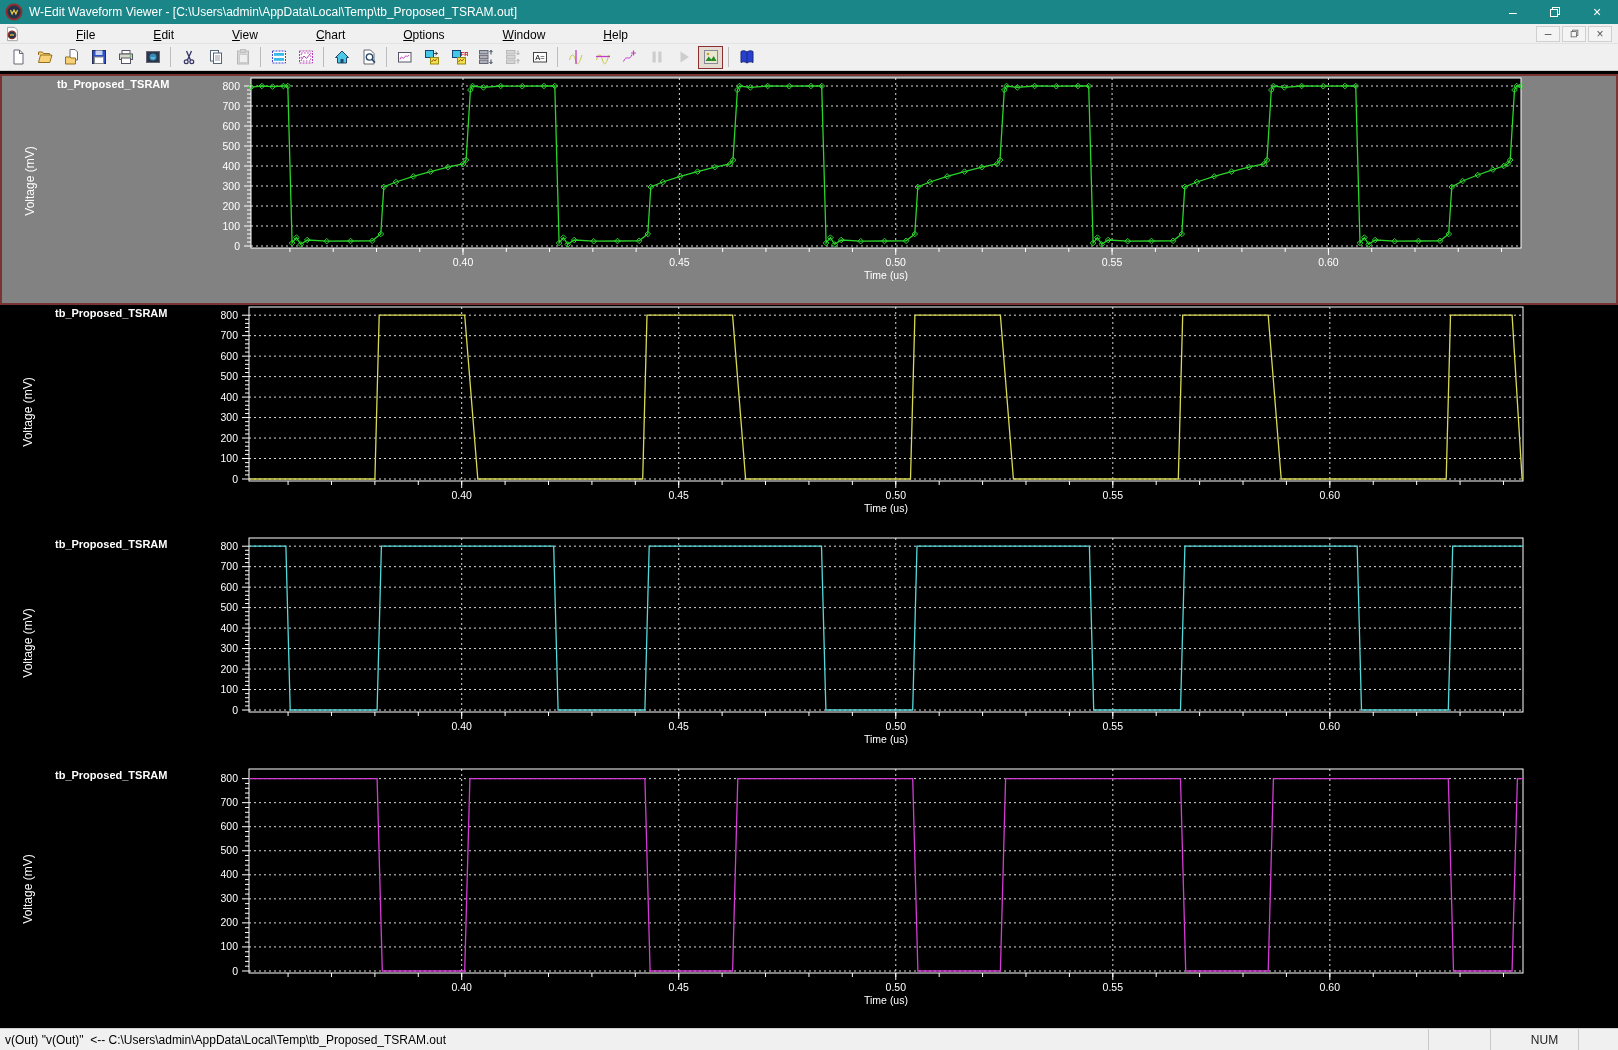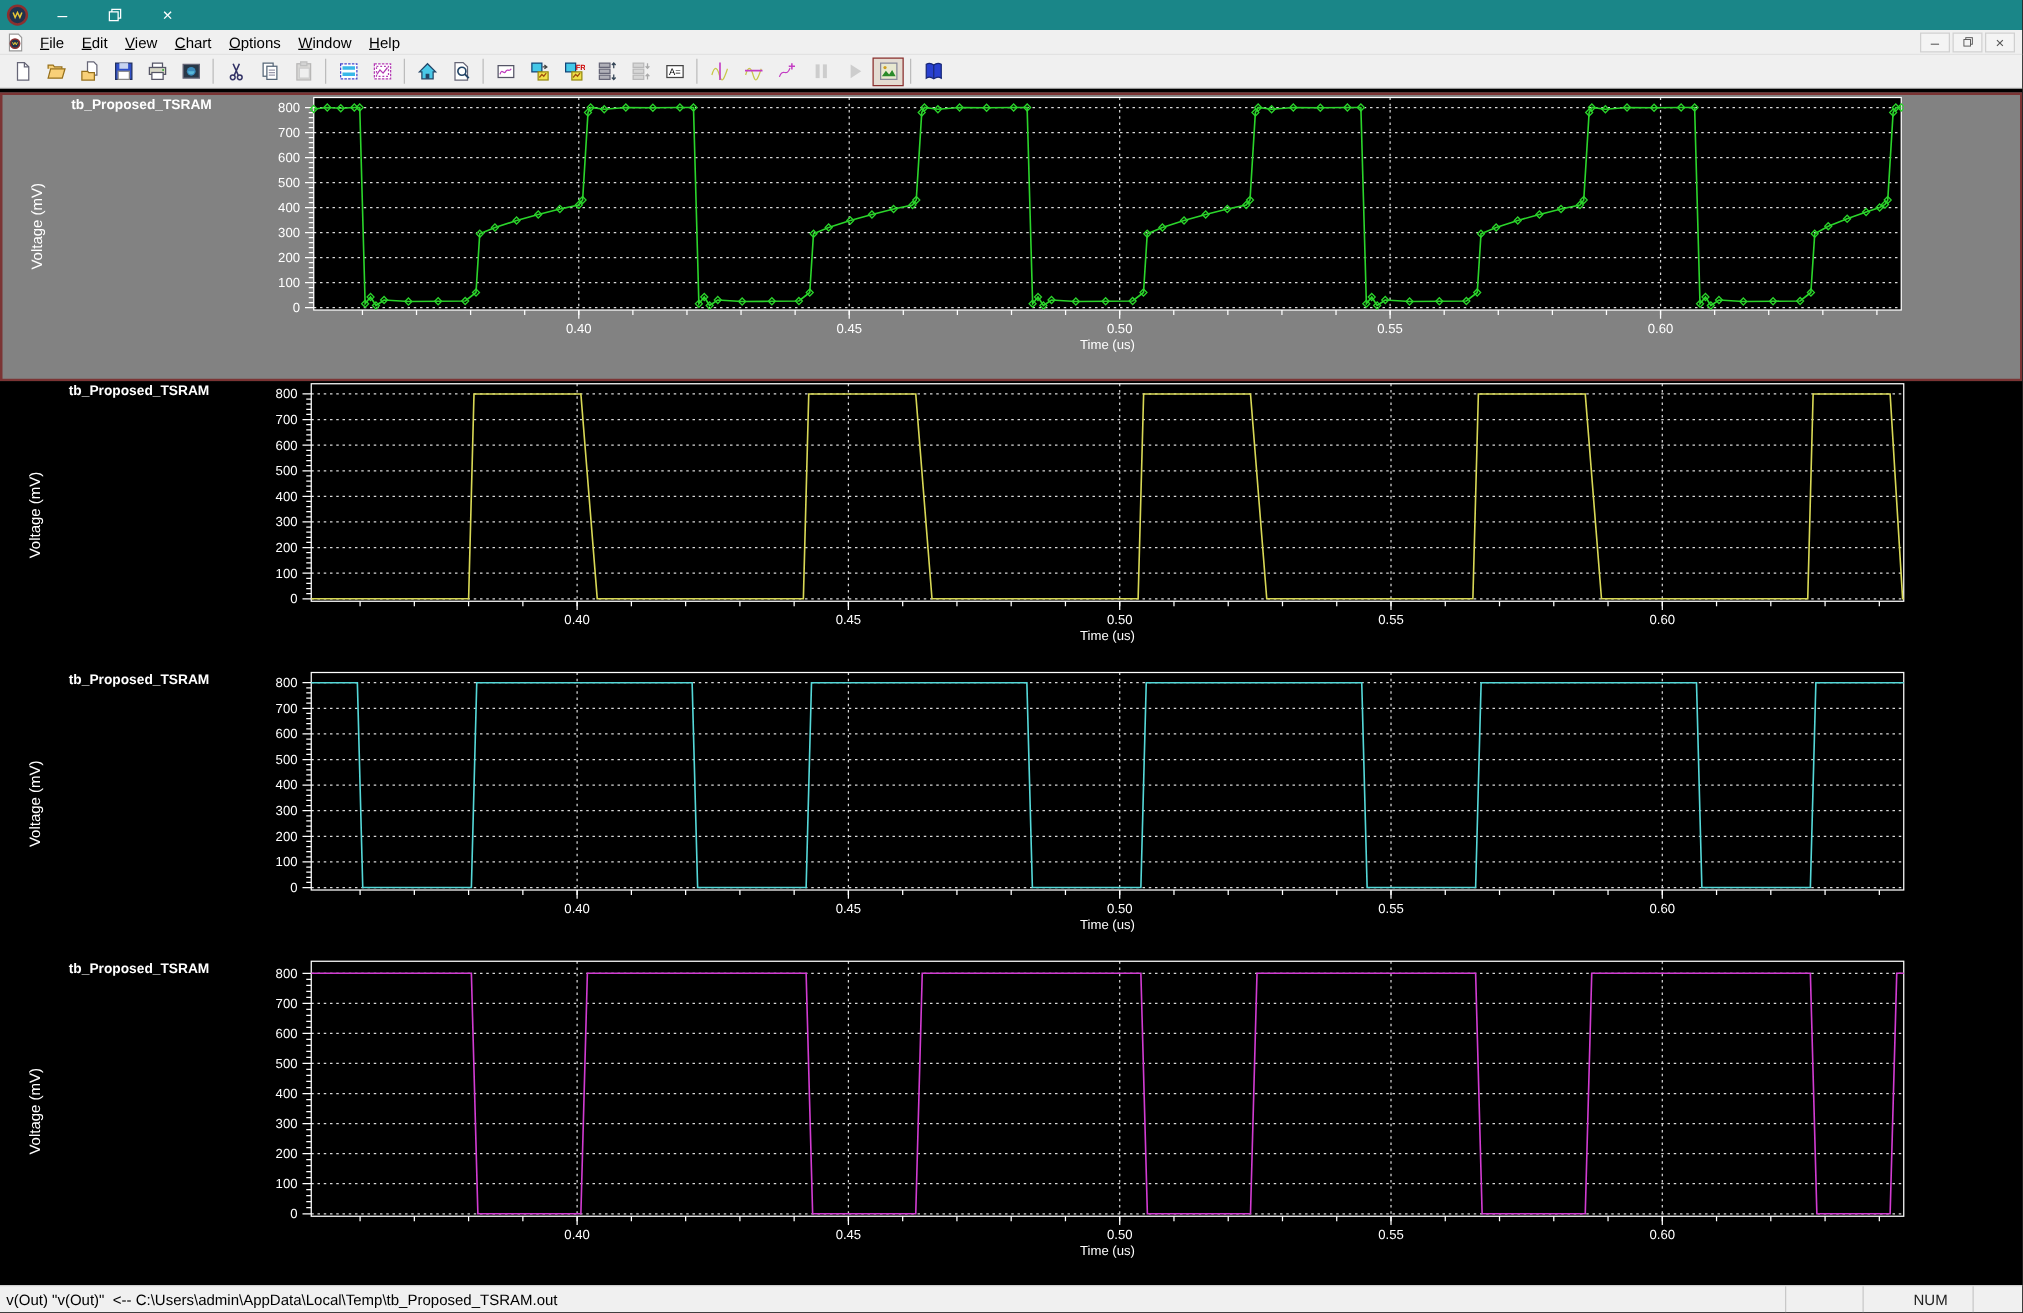--- a/index.html
+++ b/index.html
@@ -12,21 +12,21 @@
   .titlebar .appicon{width:18px;height:18px;margin:0 6px 0 5px;}
   .titlebar .ttext{font-size:12px;flex:1;white-space:nowrap;overflow:hidden;}
   .winbtn{width:42px;height:24px;display:flex;align-items:center;justify-content:center;
           color:#fff;font-size:14px;cursor:default;}
   .winbtn svg{display:block;}
 
   
   .menubar{height:20px;background:#f0f0f0;display:flex;align-items:center;flex:0 0 auto;
            border-bottom:1px solid #e2e2e2;color:#000;}
   .menubar .mdiicon{width:16px;height:16px;margin:0 5px 0 4px;}
-  .menu-item{font-size:12px;padding:2px 7px;cursor:default;}
+  .menu-item{font-size:12px;padding:2px 7px;cursor:default;margin-left:44px;}
   .menu-item u{text-decoration:underline;}
   .mdi-ctrls{margin-left:auto;display:flex;align-items:center;padding-right:6px;}
   .mdibtn{width:24px;height:16px;display:flex;align-items:center;justify-content:center;
           color:#555;font-size:12px;border:1px solid #d0d0d0;background:#f4f4f4;margin-left:2px;}
 
   
   .toolbar{height:27px;background:#f0f0f0;display:flex;align-items:center;flex:0 0 auto;
            border-bottom:1px solid #cfcfcf;padding-left:4px;}
   .tb-btn{width:25px;height:23px;display:flex;align-items:center;justify-content:center;
           border:1px solid transparent;background:transparent;padding:0;margin:0 1px;}
@@ -69,20 +69,21 @@
 <div class="app">
 
   <div class="titlebar">
     <span class="appicon">
       <svg width="18" height="18" viewBox="0 0 18 18">
         <circle cx="9" cy="9" r="7.5" fill="#20324c"></circle>
         <circle cx="9" cy="9" r="7.5" fill="none" stroke="#8b2f2f" stroke-width="2"></circle>
         <path d="M5.5 7l1.6 4 1.9-4 1.9 4 1.6-4" stroke="#e8c838" fill="none" stroke-width="1.2"></path>
       </svg>
     </span>
+    <span class="ttext">W-Edit Waveform Viewer - [C:\Users\admin\AppData\Local\Temp\tb_Proposed_TSRAM.out]</span>
     <span class="winbtn">–</span>
     <span class="winbtn">
       <svg width="12" height="12" viewBox="0 0 12 12">
         <rect x="3.5" y="1.5" width="7" height="7" fill="none" stroke="#fff"></rect>
         <rect x="1.5" y="3.5" width="7" height="7" fill="#1a8688" stroke="#fff"></rect>
       </svg>
     </span>
     <span class="winbtn">×</span>
   </div>
 

